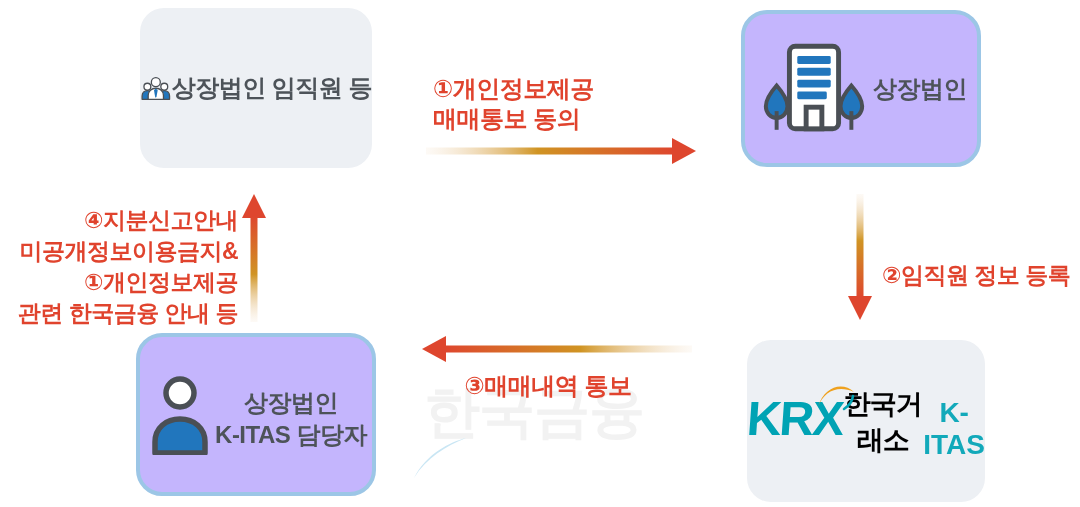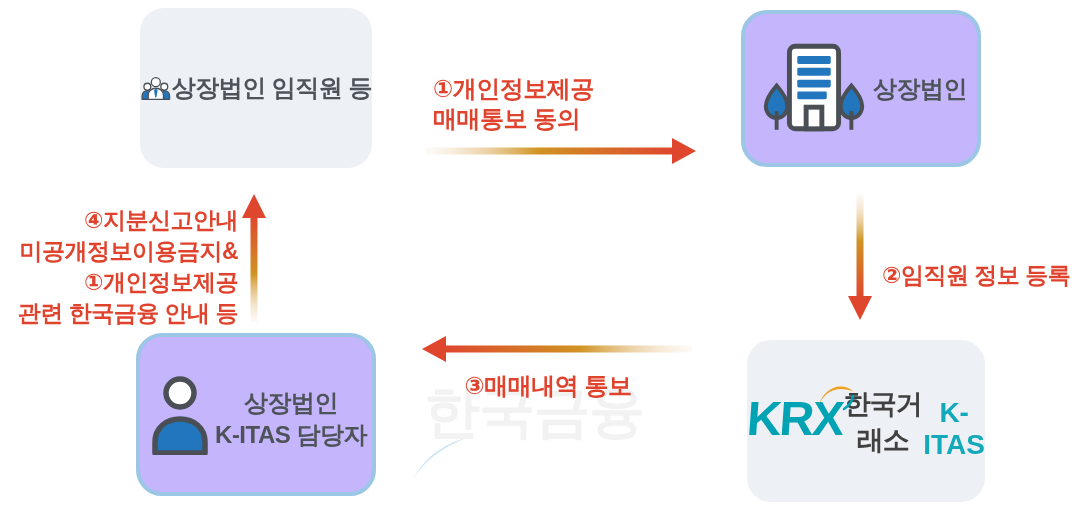--- a/index.html
+++ b/index.html
@@ -31,21 +31,21 @@
   }
   #arrow1-label{left:433px;top:74px;width:264px;font-size:24px;line-height:30px;}
   #arrow2-label{left:882px;top:260px;font-size:23px;white-space:nowrap;}
   #arrow3-label{left:417px;top:370px;width:262px;text-align:center;font-size:24px;}
   #arrow4-label{left:10px;top:193px;width:228px;text-align:right;font-size:23px;line-height:31px;margin-top:12px;}
   #krx-logo{position:relative;line-height:1;margin-top:-4px;}
   #krx-wordmark{
     font-size:48px;font-weight:bold;color:#00a3b4;letter-spacing:-2px;
     transform:skewX(-4deg);display:inline-block;
   }
-  #krx-org{font-size:27px;font-weight:bold;color:#404040;letter-spacing:-1px;margin-top:2px;text-align:center;}
+  #krx-org{font-size:27px;font-weight:bold;color:#000000;letter-spacing:-1px;margin-top:2px;text-align:center;}
   #krx-system{font-size:28px;font-weight:600;color:#12a9ba;letter-spacing:0px;margin-top:16px;text-align:center;}
   #krx-swoosh{position:absolute;right:-14px;top:-12px;}
   #watermark{
     position:absolute;left:424px;top:384px;z-index:0;display:flex;align-items:flex-start;flex-direction:column;
   }
   #watermark-text{
     font-size:56px;font-weight:bold;color:#f2f2f2;letter-spacing:-1px;line-height:1;
   }
   #watermark-swoosh{margin-left:-12px;margin-top:-4px;}
 </style>

